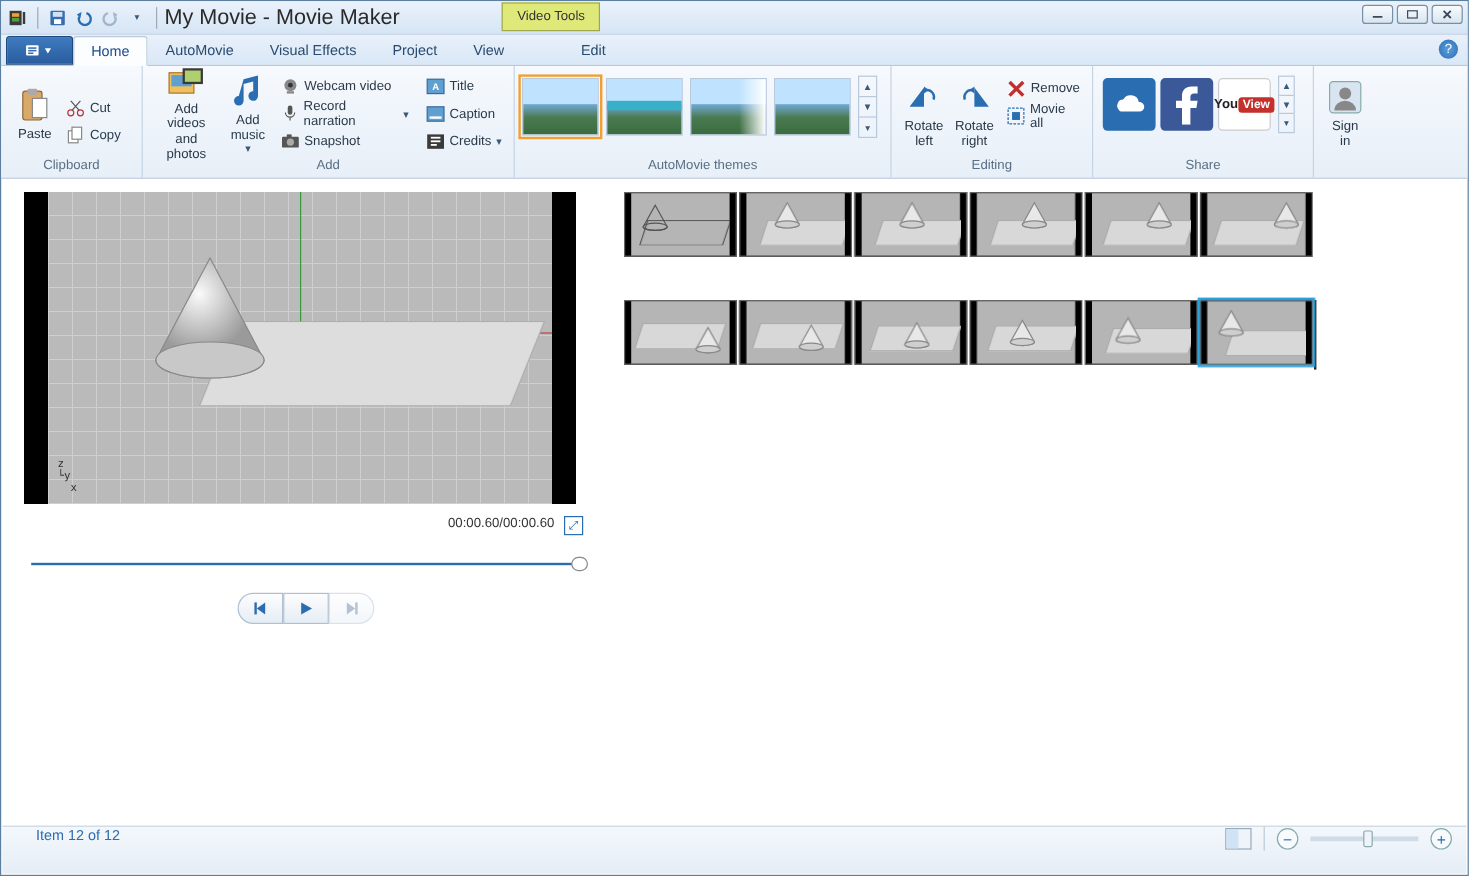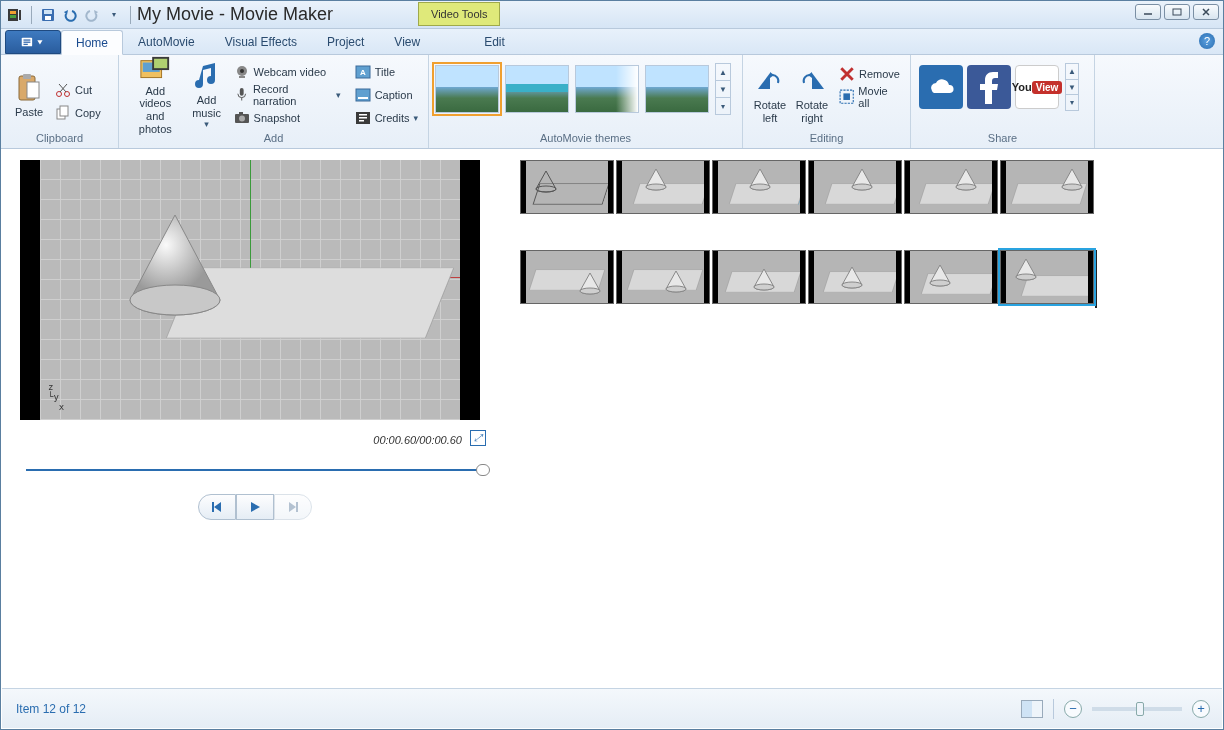--- a/index.html
+++ b/index.html
@@ -59,42 +59,42 @@
 .share-more div { flex:1; display:flex; align-items:center; justify-content:center; font-size:8px; color:#3a5a7a; border-bottom:1px solid #b8c9dc; cursor:pointer; }
 .share-more div:last-child { border:none; }
 
 
 .work { position: absolute; top: 149px; left: 1px; right: 1px; bottom: 42px; display: flex; background: #fff; }
 .preview-pane { width: 498px; padding: 10px 10px 0 18px; position: relative; }
 .preview { width: 460px; height: 260px; background: #000; margin-top: 0; position: relative; overflow: hidden; }
 .preview-inner { position:absolute; left:20px; right:20px; top:0; bottom:0; background: repeating-linear-gradient(0deg,#cfcfcf 0 1px,transparent 1px 20px), repeating-linear-gradient(90deg,#cfcfcf 0 1px,transparent 1px 20px), #bababa; }
 .plane { position:absolute; left:140px; top:88px; width:260px; height:110px; background:#ddd; transform: skew(-22deg,0) rotateX(50deg); border:1px solid #aaa; }
 .cone { position:absolute; left:80px; top:50px; width:110px; height:110px; }
-.time-row { display:flex; justify-content:flex-end; align-items:flex-end; gap:8px; margin-top:10px; font-size:11px; color:#333; padding-right:4px;font-style:italic; }
+.time-row { display:flex; justify-content:flex-end; align-items:flex-start; gap:8px; margin-top:10px; font-size:11px; color:#333; padding-right:4px; }
 .expand-ic { width:16px; height:16px; border:1px solid #2a6db0; color:#2a6db0; display:flex; align-items:center; justify-content:center; font-size:10px; cursor:pointer; }
 .seek { margin: 18px 0 0 0; position: relative; height: 12px; }
 .seek-track { height:2px; background:#2a6db0; position:absolute; left:6px; right:6px; top:5px; }
 .seek-thumb { position:absolute; right:0; top:0; width:14px; height:12px; background:#fff; border:1px solid #888; border-radius:6px; }
 .play-controls { display:flex; justify-content:center; gap:0; margin-top:18px; }
 .pc-btn { width:38px; height:26px; border:1px solid #b0c0d0; background: linear-gradient(#fdfdfe,#e5edf5); display:flex; align-items:center; justify-content:center; cursor:pointer; }
 .pc-btn:first-child { border-radius: 13px 0 0 13px; }
 .pc-btn:last-child { border-radius: 0 13px 13px 0; }
 .pc-btn svg { width:14px; height:14px; }
 
 .timeline-pane { flex:1; padding: 10px 12px 0 20px; overflow:auto; }
 .clip-row { display:flex; gap:2px; margin-bottom: 36px; }
 .clip { width: 94px; height: 54px; background:#000; position:relative; border:1px solid #666; cursor:pointer; }
 .clip.sel { outline:2px solid #29a3e0; }
 .clip-inner { position:absolute; left:5px; right:5px; top:0; bottom:0; background:#b5b5b5; overflow:hidden; }
 .mini-plane { position:absolute; width:70px; height:30px; background:#d8d8d8; transform: skew(-18deg) rotateX(45deg); border:1px solid #aaa; }
 .mini-cone { position:absolute; width:24px; height:24px; }
 .cursor-line { width:2px; height:58px; background:#222; margin-left:-1px; }
 
 
-.statusbar { position:absolute; left:1px; right:1px; bottom:1px; height:40px; border-top:1px solid #c5d4e3; background: linear-gradient(#f4f8fc,#e5edf5); display:flex; align-items:center; padding: 0 14px; font-size:12px; color:#2a6db0; }
+.statusbar { position:absolute; left:1px; right:1px; bottom:1px; height:40px; border-top:1px solid #c5d4e3; background: linear-gradient(#f4f8fc,#e5edf5); display:flex; padding: 0 28px; font-size:12px; color:#2a6db0; }
 .status-right { position:absolute; right:12px; display:flex; align-items:center; gap:10px; }
 .zoom-btn { width:18px; height:18px; border:1px solid #8aa; border-radius:50%; display:flex; align-items:center; justify-content:center; color:#2a6db0; font-size:13px; cursor:pointer; background:#f8fbfe; }
 .zoom-track { width:90px; height:4px; background:#cfdce8; position:relative; }
 .zoom-thumb { position:absolute; left:44px; top:-5px; width:8px; height:14px; background:#eef4fa; border:1px solid #8aa; border-radius:2px; cursor:pointer; }
 .view-toggle { width:22px; height:18px; border:1px solid #9ab; background:#eef4fa; cursor:pointer; display:flex; }
 .view-toggle::before { content:""; width:50%; background:#cfe3f5; }
 </style>
 </head>
 <body>
 
@@ -388,20 +388,33 @@
         <div>▲</div>
         <div>▼</div>
         <div>▾</div>
       </div>
     </div>
     <div class="rgroup-label">Share</div>
   </div>
 
 
   <div class="rgroup" style="width:52px;border-right:none">
+    <div class="rgroup-body" style="justify-content:center">
+      <div class="bigbtn">
+        <span class="ic">
+            <svg viewBox="0 0 32 32">
+              <rect x="3" y="3" width="26" height="26" rx="3" fill="#d8e5f0" stroke="#8aa"></rect>
+              <circle cx="16" cy="13" r="5" fill="#888"></circle>
+              <path d="M7 27 A9 8 0 0 1 25 27 Z" fill="#888"></path>
+            </svg>
+          </span>
+        <span style="white-space:pre-line">Sign
+in</span>
+      </div>
+    </div>
     <div class="rgroup-label"></div>
   </div>
 </div>
 
 <div class="work">
   <div class="preview-pane">
     <div class="preview">
       <div class="preview-inner">
         <div style="position:absolute;left:50%;top:0;width:1px;height:45%;background:#3a9a3a"></div>
         <div style="position:absolute;left:50%;top:45%;right:0;height:1px;background:#c04040"></div>

